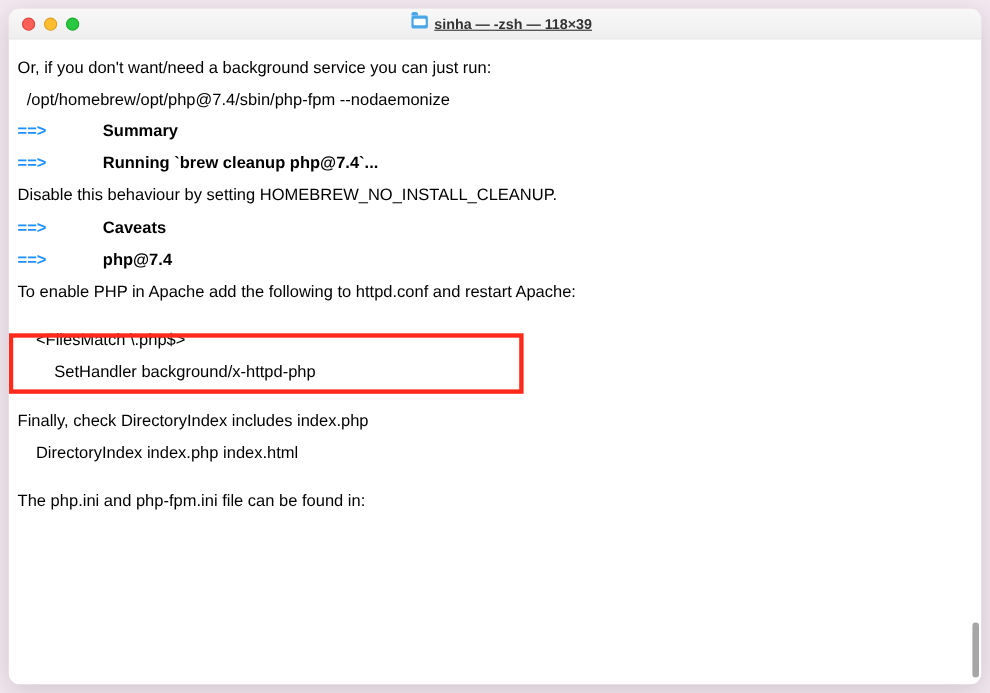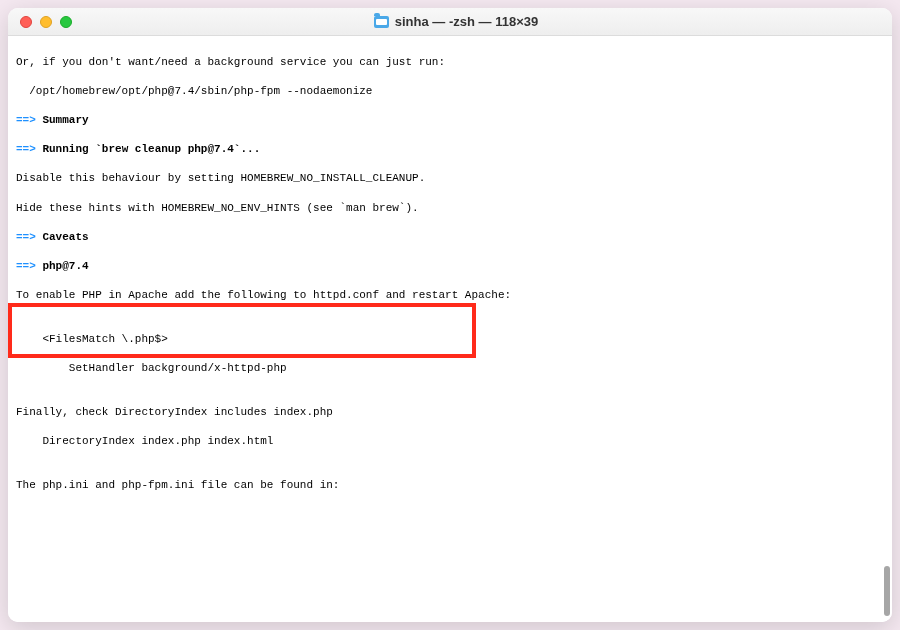--- a/index.html
+++ b/index.html
@@ -40,24 +40,24 @@
     .tl.yellow { background: #ffbd2e; border: 0.5px solid #dea123; }
     .tl.green { background: #28c840; border: 0.5px solid #1aab29; }
     .title {
       position: absolute;
       left: 12px; right: 0;
       text-align: center;
       font-size: 13px;
       font-weight: 600;
       color: #333;
       display: flex;
-      align-items: center;
       justify-content: center;
       gap: 6px;
       pointer-events: none;
+      text-decoration: underline;
     }
     .folder-icon {
       width: 15px; height: 12px;
       background: #4aa8e8;
       border-radius: 2px;
       position: relative;
     }
     .folder-icon::before {
       content: "";
       position: absolute;
@@ -71,30 +71,30 @@
       position: absolute;
       top: 3px; left: 2px;
       width: 11px; height: 6px;
       background: #ffffff;
       border-radius: 1px;
     }
     .terminal-body {
       flex: 1;
       background: #ffffff;
       padding: 4px 8px;
-      font-family: Liberation Mono, monospace;
-      font-size: 11px;
+      font-family: Liberation Sans, sans-serif;
+      font-size: 15px;
       line-height: 14.6px;
       color: #000000;
       white-space: pre;
       overflow: hidden;
       position: relative;
     }
     .arrow { color: #1e90ff; font-weight: bold; }
-    .bold { font-weight: bold; }
+    .bold { font-weight: bold; margin-left: 47px; }
     .beer { display: inline-block; }
     .highlight-box {
       position: absolute;
       border: 4px solid #ff2a1a;
       pointer-events: none;
     }
     .line { display: block; }
     .scrollbar-track {
       position: absolute;
       right: 2px; top: 0;
@@ -124,21 +124,20 @@
       <span>sinha — -zsh — 118×39</span>
     </div>
   </div>
 
   <div class="terminal-body">
 <span class="line">Or, if you don't want/need a background service you can just run:</span>
 <span class="line">  /opt/homebrew/opt/php@7.4/sbin/php-fpm --nodaemonize</span>
 <span class="line"><span class="arrow">==&gt;</span> <span class="bold">Summary</span></span>
 <span class="line"><span class="arrow">==&gt;</span> <span class="bold">Running `brew cleanup php@7.4`...</span></span>
 <span class="line">Disable this behaviour by setting HOMEBREW_NO_INSTALL_CLEANUP.</span>
-<span class="line">Hide these hints with HOMEBREW_NO_ENV_HINTS (see `man brew`).</span>
 <span class="line"><span class="arrow">==&gt;</span> <span class="bold">Caveats</span></span>
 <span class="line"><span class="arrow">==&gt;</span> <span class="bold">php@7.4</span></span>
 <span class="line">To enable PHP in Apache add the following to httpd.conf and restart Apache:</span>
 <span class="line"></span>
 <span class="line">    &lt;FilesMatch \.php$&gt;</span>
 <span class="line">        SetHandler background/x-httpd-php</span>
 <span class="line"></span>
 <span class="line">Finally, check DirectoryIndex includes index.php</span>
 <span class="line">    DirectoryIndex index.php index.html</span>
 <span class="line"></span>

